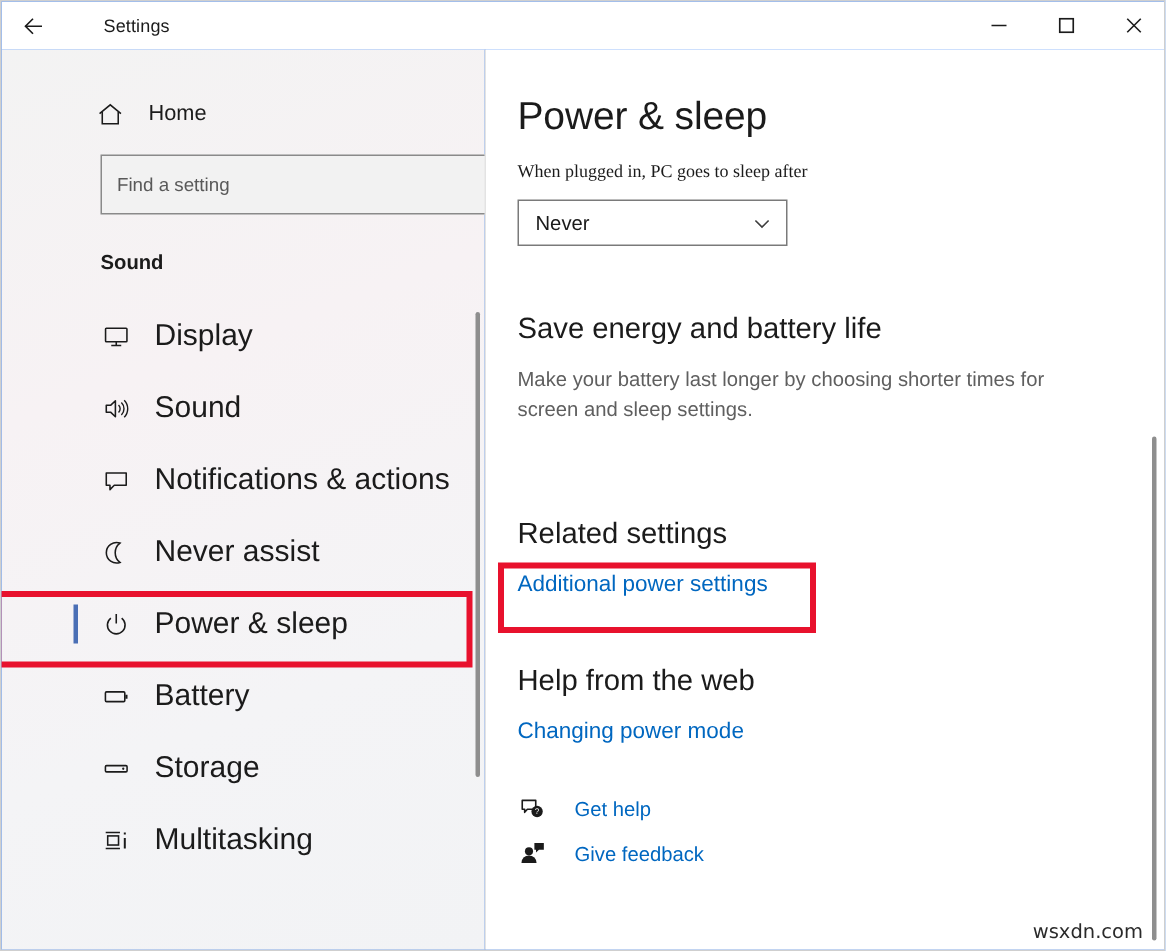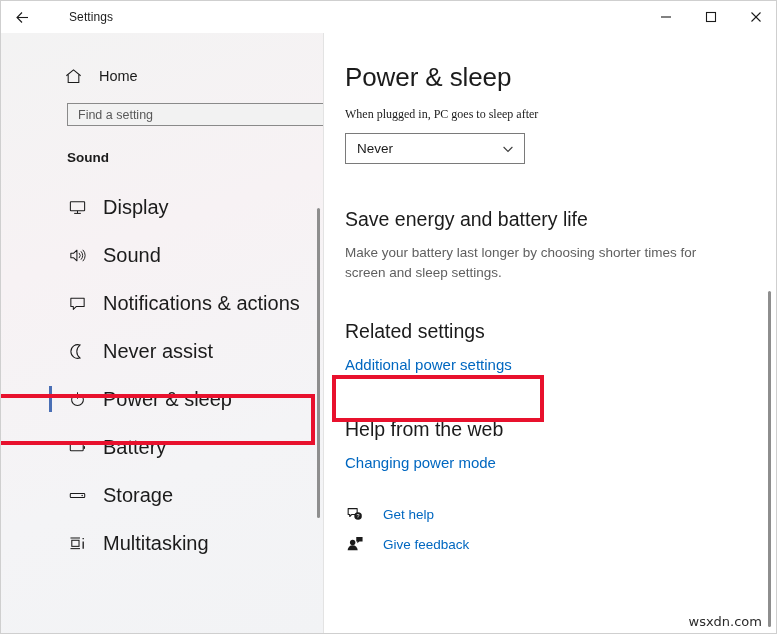--- a/index.html
+++ b/index.html
@@ -85,21 +85,21 @@
     color: #1b1b1b;
   }
   .home-label {
     font-size: 14.5px;
     color: #1b1b1b;
     margin-left: 9px;
   }
   .search-wrap {
     margin: 12px 0 0 18px;
     width: 288px;
-    height: 23px;
+    height: 40px;
     background: #f2f2f2;
     border: 1px solid #8a8a8a;
     box-sizing: border-box;
     display: flex;
     align-items: center;
     position: relative;
   }
   .search-input {
     border: 0;
     background: transparent;
@@ -220,21 +220,21 @@
     color: #1b1b1b;
   }
   .chev { color: #3d3d3d; display: flex; }
 
   .h2 {
     font-size: 19.5px;
     font-weight: normal;
     color: #1b1b1b;
     margin: 44px 0 0 21px;
   }
-  .h2.tight { margin-top: 38px; }
+  .h2.tight { margin-top: 63px; }
   .body-text {
     font-size: 13.5px;
     color: #5f5f5f;
     margin: 12px 0 0 21px;
     width: 392px;
     line-height: 1.45;
   }
   .link {
     font-size: 15px;
     color: #0067c0;

